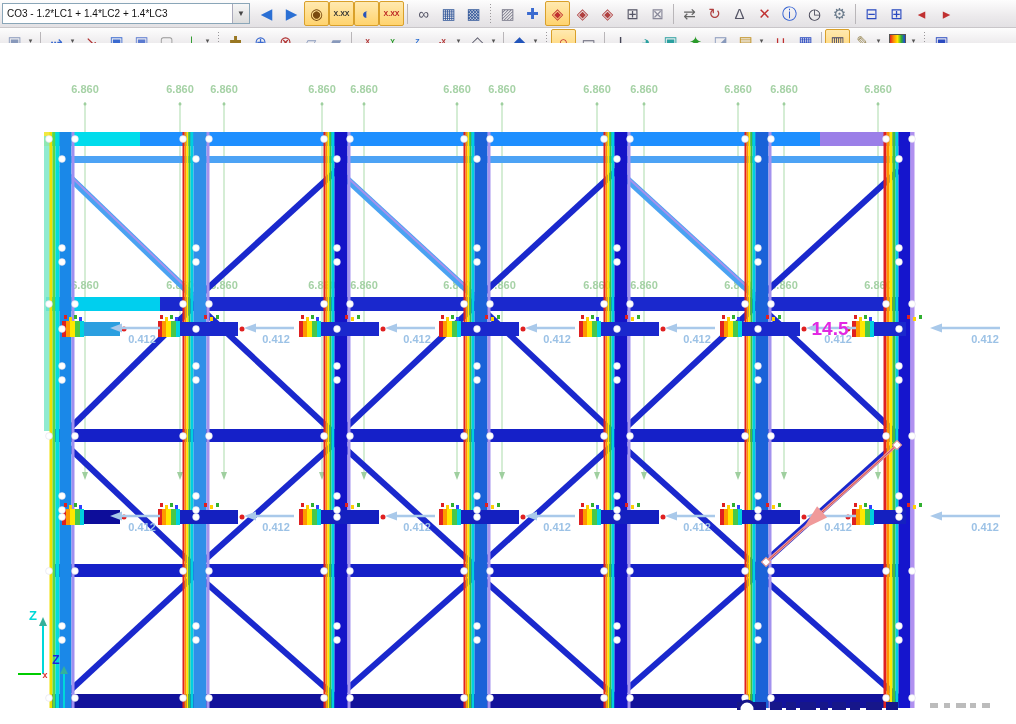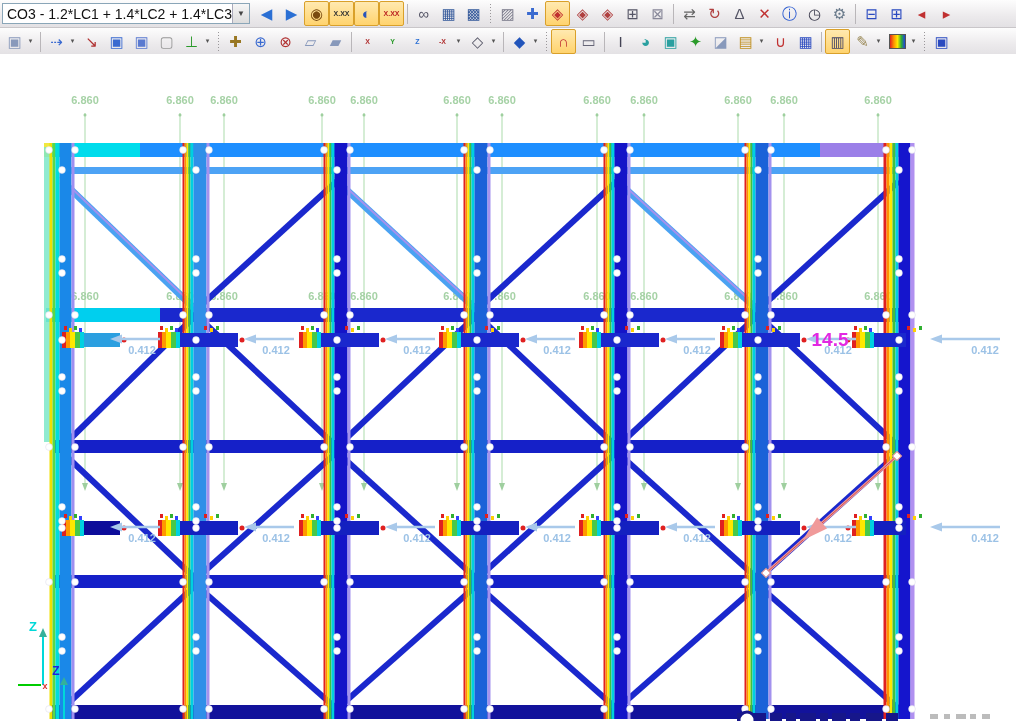--- a/index.html
+++ b/index.html
@@ -4,40 +4,40 @@
 <style>
   html,body{margin:0;padding:0;background:#ffffff;}
   .app{position:relative;width:1016px;height:724px;overflow:hidden;
        font-family:"Liberation Sans",sans-serif;background:#fff;}
   
   .tbar{display:flex;align-items:center;height:28px;padding:0 2px;
         background:linear-gradient(#fdfdfd,#eceaec 60%,#e3e1e4);
         border-bottom:1px solid #c9c6c9;box-sizing:border-box;}
   .combo{display:flex;align-items:center;width:248px;height:21px;margin-right:4px;
          background:#fff;border:1px solid #8aa6b8;box-sizing:border-box;}
-  .combo .val{flex:1;font-size:14px;padding:0 4px;color:#111;white-space:nowrap;overflow:hidden;}
+  .combo .val{flex:1;font-size:10px;padding:0 4px;color:#111;white-space:nowrap;overflow:hidden;}
   .combo .dbtn{width:16px;height:19px;background:linear-gradient(#f6f6f6,#dcdcdc);
          border-left:1px solid #aab;display:flex;align-items:center;justify-content:center;
          font-size:8px;color:#444;}
   .tbtn{position:relative;width:23px;height:23px;margin:0 0px;display:flex;align-items:center;
         justify-content:center;border:1px solid transparent;border-radius:2px;flex:none;}
   .tbtn.on{background:linear-gradient(#ffe9b0,#ffd36e);border:1px solid #d9a02a;}
   .tbtn .glyph{font-size:15px;line-height:1;}
   .tbtn .glyph.small{font-size:7px;font-weight:bold;letter-spacing:0;}
   .tbtn .glyph.rainbow{width:15px;height:13px;display:inline-block;
         background:linear-gradient(90deg,#e02020,#ff9000,#ffe800,#30b030,#2040e0);
         border:1px solid #555;}
   .tbtn .dd{position:absolute;right:-9px;top:7px;font-size:7px;color:#555;width:9px;text-align:center;}
   .tbtn.hasdd{margin-right:10px;}
   .sep-line{width:1px;height:20px;background:#b9b6b9;margin:0 3px;flex:none;}
   .sep-dots{width:5px;height:20px;margin:0 2px;flex:none;
         background:repeating-linear-gradient(#9a979a 0 1px,transparent 1px 3px);
         background-size:1px 100%;background-repeat:no-repeat;background-position:2px 0;}
   
-  .canvas{position:absolute;left:0;top:54px;width:1016px;height:667px;background:#fff;}
+  .canvas{position:absolute;left:0;top:43px;width:1016px;height:667px;background:#fff;}
   svg{display:block;}
   .gl{font-family:"Liberation Sans",sans-serif;font-weight:bold;}
 </style>
 </head>
 <body>
 <div class="app">
 
 <div class="tbar">
   <div class="combo">
     <div class="val">CO3 - 1.2*LC1 + 1.4*LC2 + 1.4*LC3</div>

